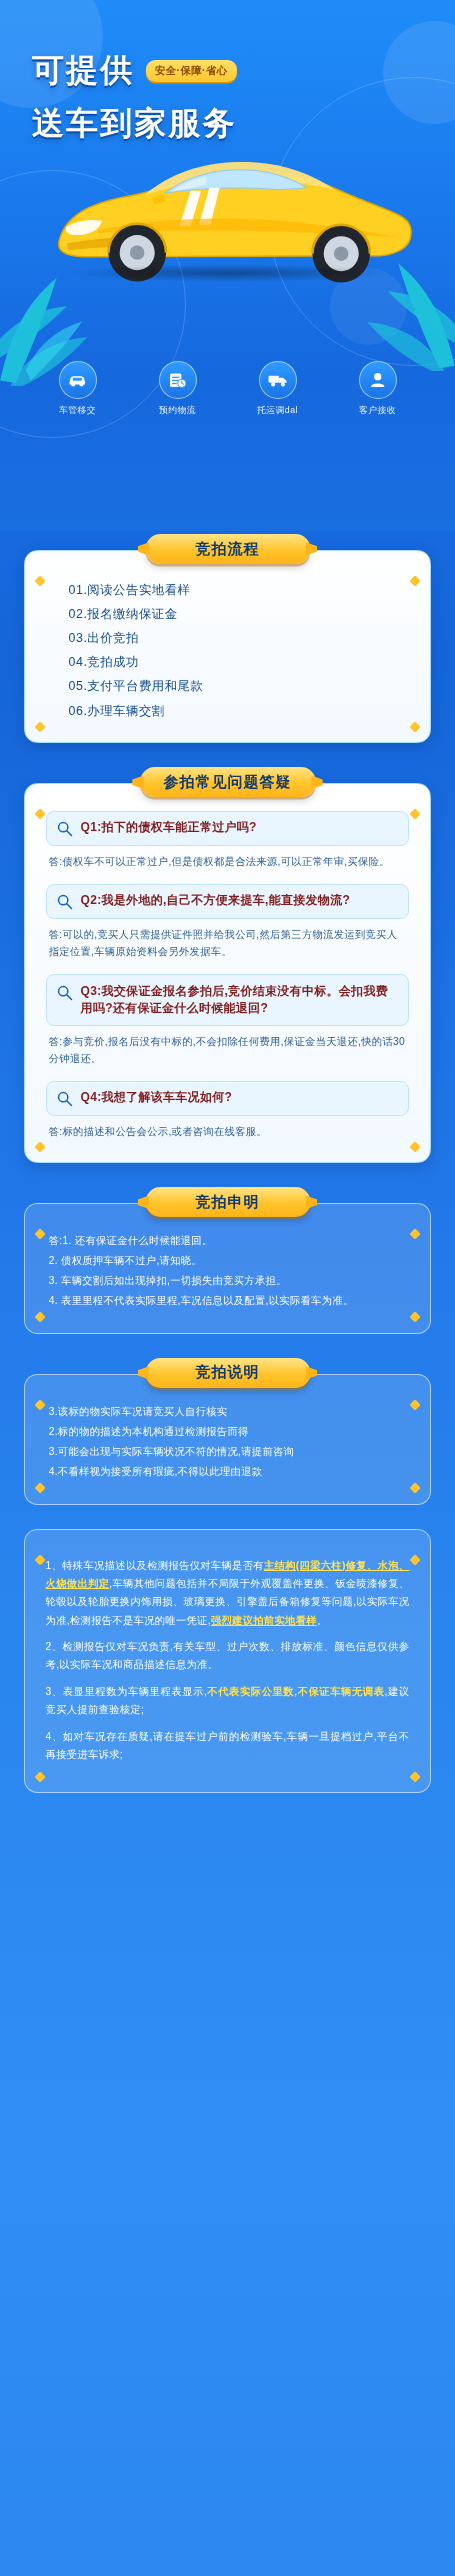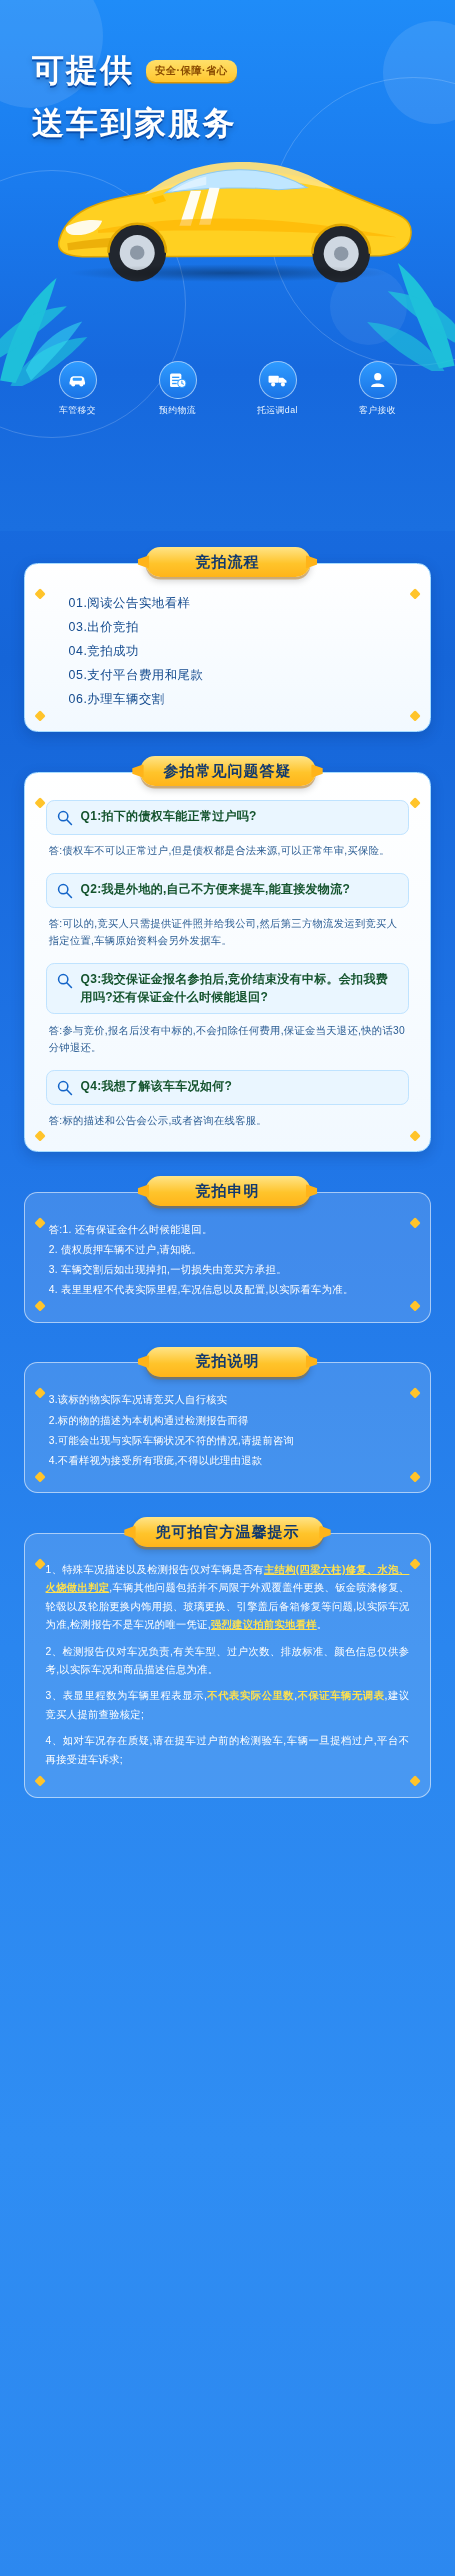--- a/index.html
+++ b/index.html
@@ -120,21 +120,21 @@
   
   .section {
     position: relative;
     width: 407px;
     margin: 0 auto 24px;
   }
   .section-head {
     position: relative;
     width: 216px;
     height: 29px;
-    margin: 16px auto -13.4px;
+    margin: 3px auto -13.4px;
     z-index: 3;
   }
   .ribbon {
     position: absolute;
     left: 50%;
     transform: translateX(-50%);
     top: 0;
     min-width: 165px;
     height: 30px;
     background: linear-gradient(180deg,#ffe487 0%, #ffc42b 55%, #ffb419 100%);
@@ -211,21 +211,21 @@
     margin-bottom: 7.2px;
   }
   .mag {
     flex: 0 0 auto;
     width: 17.5px; height: 17.5px;
     margin-top: 1px;
   }
   .faq-q-text {
     font-size: 12px;
     font-weight: bold;
-    color: #14532d;
+    color: #7f1d1d;
     line-height: 1.45;
     letter-spacing: 0.3px;
   }
   .faq-a {
     font-size: 10.3px;
     color: #2a5c93;
     line-height: 1.7;
     margin: 0 3.1px 13.4px 3.1px;
     letter-spacing: 0.3px;
   }
@@ -383,20 +383,21 @@
         <span>竞拍流程</span>
       </div>
     </div>
     <div class="card">
       <div class="corner-dot cd-tl"></div>
       <div class="corner-dot cd-tr"></div>
       <div class="corner-dot cd-bl"></div>
       <div class="corner-dot cd-br"></div>
       <div class="flow-list">
         <div class="flow-item">01.阅读公告实地看样</div>
+        <div class="flow-item">02.报名缴纳保证金</div>
         <div class="flow-item">03.出价竞拍</div>
         <div class="flow-item">04.竞拍成功</div>
         <div class="flow-item">05.支付平台费用和尾款</div>
         <div class="flow-item">06.办理车辆交割</div>
       </div>
     </div>
   </div>
 
   <div class="section">
     <div class="section-head">
@@ -482,25 +483,20 @@
       <div class="plain-list">
         <p>3.该标的物实际车况请竞买人自行核实</p>
         <p>2.标的物的描述为本机构通过检测报告而得</p>
         <p>3.可能会出现与实际车辆状况不符的情况,请提前咨询</p>
         <p>4.不看样视为接受所有瑕疵,不得以此理由退款</p>
       </div>
     </div>
   </div>
 
   <div class="section">
-    <div class="section-head">
-      <div class="ribbon">
-        <span>兜可拍官方温馨提示</span>
-      </div>
-    </div>
     <div class="card translucent">
       <div class="corner-dot cd-tl"></div>
       <div class="corner-dot cd-tr"></div>
       <div class="corner-dot cd-bl"></div>
       <div class="corner-dot cd-br"></div>
       <div class="notice-list" id="tips-list">
           <p><span>1、特殊车况描述以及检测报告仅对车辆是否有</span><span class="hl-y-u">主结构(四梁六柱)修复、水泡、火烧做出判定</span><span>,车辆其他问题包括并不局限于外观覆盖件更换、钣金喷漆修复、轮毂以及轮胎更换内饰用损、玻璃更换、引擎盖后备箱修复等问题,以实际车况为准,检测报告不是车况的唯一凭证,</span><span class="hl-y-u">强烈建议拍前实地看样</span><span>。</span></p>
           <p><span>2、检测报告仅对车况负责,有关车型、过户次数、排放标准、颜色信息仅供参考,以实际车况和商品描述信息为准。</span></p>
           <p><span>3、表显里程数为车辆里程表显示,</span><span class="hl-y">不代表实际公里数</span><span>,</span><span class="hl-y">不保证车辆无调表</span><span>,建议竞买人提前查验核定;</span></p>
           <p><span>4、如对车况存在质疑,请在提车过户前的检测验车,车辆一旦提档过户,平台不再接受进车诉求;</span></p>

